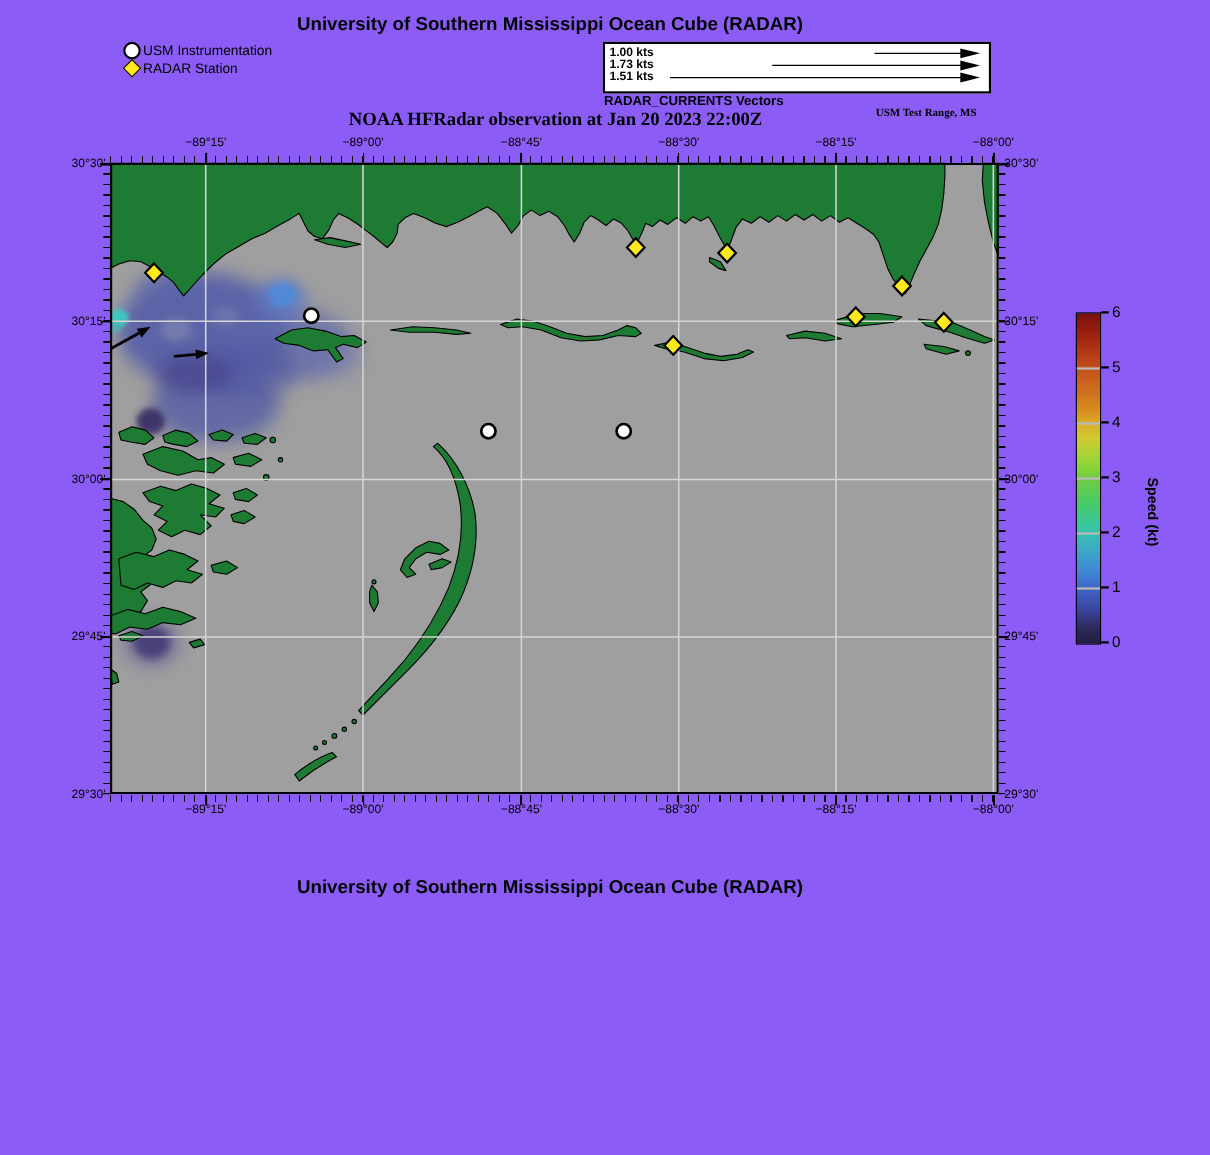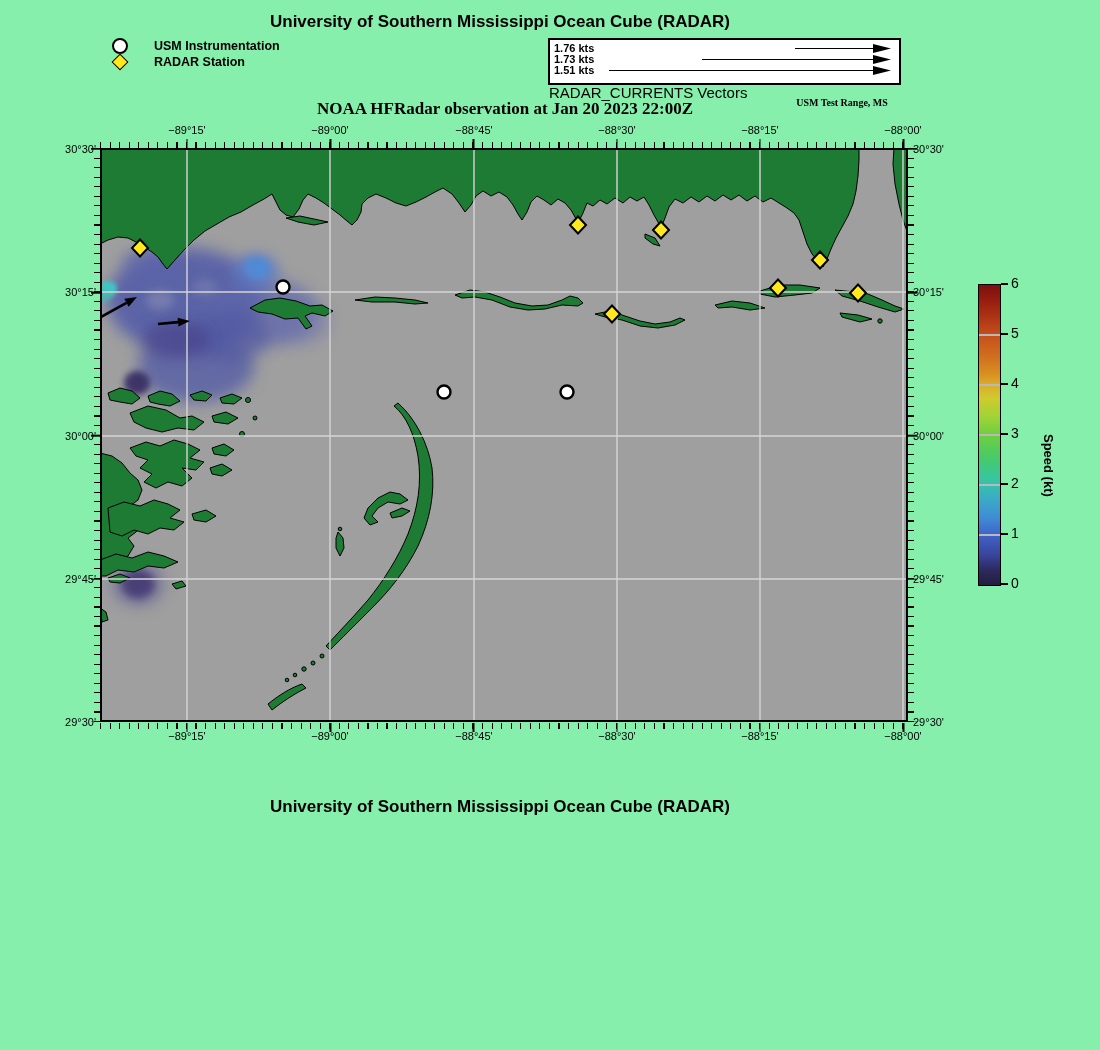--- a/index.html
+++ b/index.html
@@ -1,32 +1,32 @@
 <!DOCTYPE html>
 <html><head>
 <meta charset="utf-8">
 <style>
   html,body{margin:0;padding:0;background:#fff;}
-  #page{position:relative;width:1100px;height:1050px;background:#86efac;overflow:hidden;
+  #page{position:relative;width:1100px;height:1050px;background:#8b5cf6;overflow:hidden;
         font-family:"Liberation Sans","DejaVu Sans",sans-serif;color:#000;}
   .abs{position:absolute;}
   .title{font-weight:bold;font-size:17px;text-align:center;}
   .serif{font-family:"Liberation Serif","DejaVu Serif",serif;}
   #main-title{left:0;top:12px;width:1000px;}
   #subtitle{left:205px;top:99px;width:600px;text-align:center;font-weight:bold;font-size:17px;}
   #range-label{left:762px;top:97px;width:160px;text-align:center;font-weight:bold;font-size:10px;}
   #footer-title{left:0;top:797px;width:1000px;}
   
   .leg-icon-circle{left:112px;top:38px;width:12px;height:12px;border:2px solid #000;border-radius:50%;background:#fff;}
   .leg-icon-diamond{left:114px;top:56px;width:10px;height:10px;border:1.6px solid #000;background:#ffe81e;transform:rotate(45deg);}
-  .leg-text{font-weight:bold;font-size:12.5px;line-height:14px;margin-left:24px;}
+  .leg-text{font-weight:normal;font-size:12.5px;line-height:14px;}
   
   #vecbox{left:548px;top:38px;width:349px;height:43px;border:2px solid #000;background:#fff;}
   .vec-label{position:absolute;left:4px;font-weight:bold;font-size:11px;line-height:11px;}
-  #vec-caption{left:549px;top:84px;font-weight:normal;font-size:15px;}
+  #vec-caption{left:549px;top:84px;font-weight:bold;font-size:12px;}
   
   #map-svg{left:100px;top:148px;}
   .ticks{background-repeat:repeat;}
   #tick-top-min{left:100px;top:142px;width:808px;height:6px;
      background:repeating-linear-gradient(to right,#000 0 1.1px,transparent 1.1px 9.55px);}
   #tick-top-maj{left:100px;top:139px;width:808px;height:9px;
      background:repeating-linear-gradient(to right,#000 0 1.5px,transparent 1.5px 143.25px);background-position-x:86.5px;}
   #tick-bot-min{left:100px;top:723px;width:808px;height:6px;
      background:repeating-linear-gradient(to right,#000 0 1.1px,transparent 1.1px 9.55px);}
   #tick-bot-maj{left:100px;top:723px;width:808px;height:9px;
@@ -62,21 +62,21 @@
   <div class="abs serif" id="subtitle">NOAA HFRadar observation at Jan 20 2023 22:00Z</div>
   <div class="abs serif" id="range-label">USM Test Range, MS</div>
   <div class="abs title" id="footer-title">University of Southern Mississippi Ocean Cube (RADAR)</div>
 
   <div class="abs leg-icon-circle"></div>
   <div class="abs leg-text" style="left:130px;top:39px;">USM Instrumentation</div>
   <div class="abs leg-icon-diamond"></div>
   <div class="abs leg-text" style="left:130px;top:55px;">RADAR Station</div>
 
   <div class="abs" id="vecbox">
-    <div class="vec-label" style="top:3px;">1.76 kts</div>
+    <div class="vec-label" style="top:3px;">1.00 kts</div>
     <div class="vec-label" style="top:14px;">1.73 kts</div>
     <div class="vec-label" style="top:25px;">1.51 kts</div>
     <svg width="345" height="39" style="position:absolute;left:0;top:0;">
       <line x1="245" y1="8.5" x2="326" y2="8.5" stroke="#000" stroke-width="1.2"></line>
       <polygon points="341,8.5 323,4 323,13" fill="#000"></polygon>
       <line x1="152" y1="19.5" x2="326" y2="19.5" stroke="#000" stroke-width="1.2"></line>
       <polygon points="341,19.5 323,15 323,24" fill="#000"></polygon>
       <line x1="59" y1="30.5" x2="326" y2="30.5" stroke="#000" stroke-width="1.2"></line>
       <polygon points="341,30.5 323,26 323,35" fill="#000"></polygon>
     </svg>

